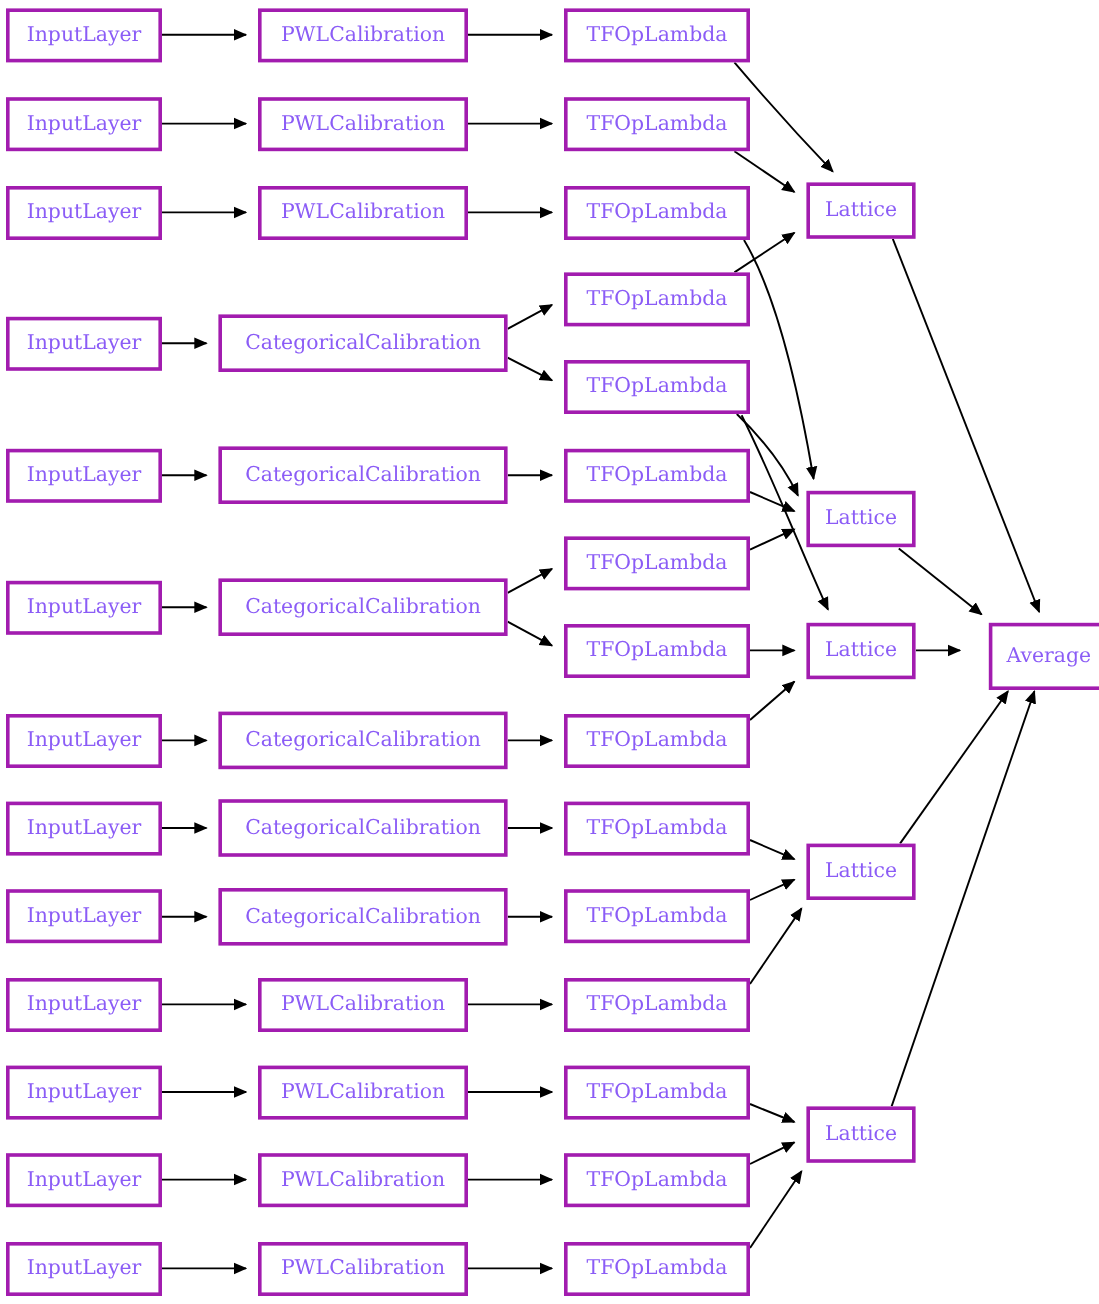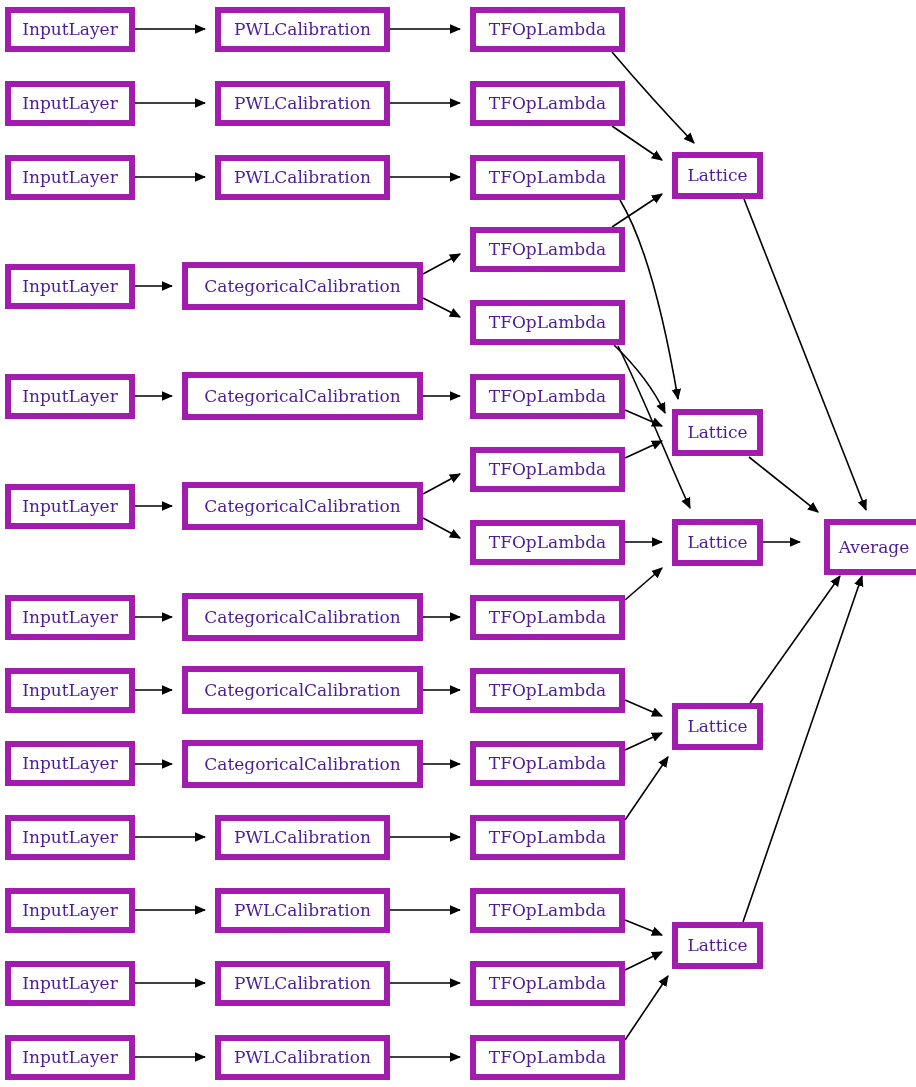--- a/index.html
+++ b/index.html
@@ -1,20 +1,20 @@
 <!DOCTYPE html>
 <html><head>
 <meta charset="utf-8">
 <style>
   html,body{margin:0;padding:0;background:#ffffff;}
   body{font-family:"DejaVu Serif","Liberation Serif",serif;}
   #canvas{position:relative;width:916px;height:1087px;background:#ffffff;overflow:hidden;}
   #edges{position:absolute;left:0;top:0;width:916px;height:1087px;}
-  .node{position:absolute;box-sizing:border-box;border:6px solid #a21caf;background:#ffffff;
-        display:flex;align-items:center;justify-content:center;color:#4c1d95;
+  .node{position:absolute;box-sizing:border-box;border:3px solid #a21caf;background:#ffffff;
+        display:flex;align-items:center;justify-content:center;color:#8b5cf6;
         font-family:"DejaVu Serif","Liberation Serif",serif;font-size:17px;line-height:1;white-space:nowrap;}
 </style>
 </head>
 <body>
 
 <div id="canvas">
 
   <svg id="edges" viewBox="0 0 916 1087" xmlns="http://www.w3.org/2000/svg">
     <defs>
       <marker id="arrow" viewBox="0 0 10 10" refX="9" refY="5" markerWidth="7" markerHeight="7" orient="auto-start-reverse">

